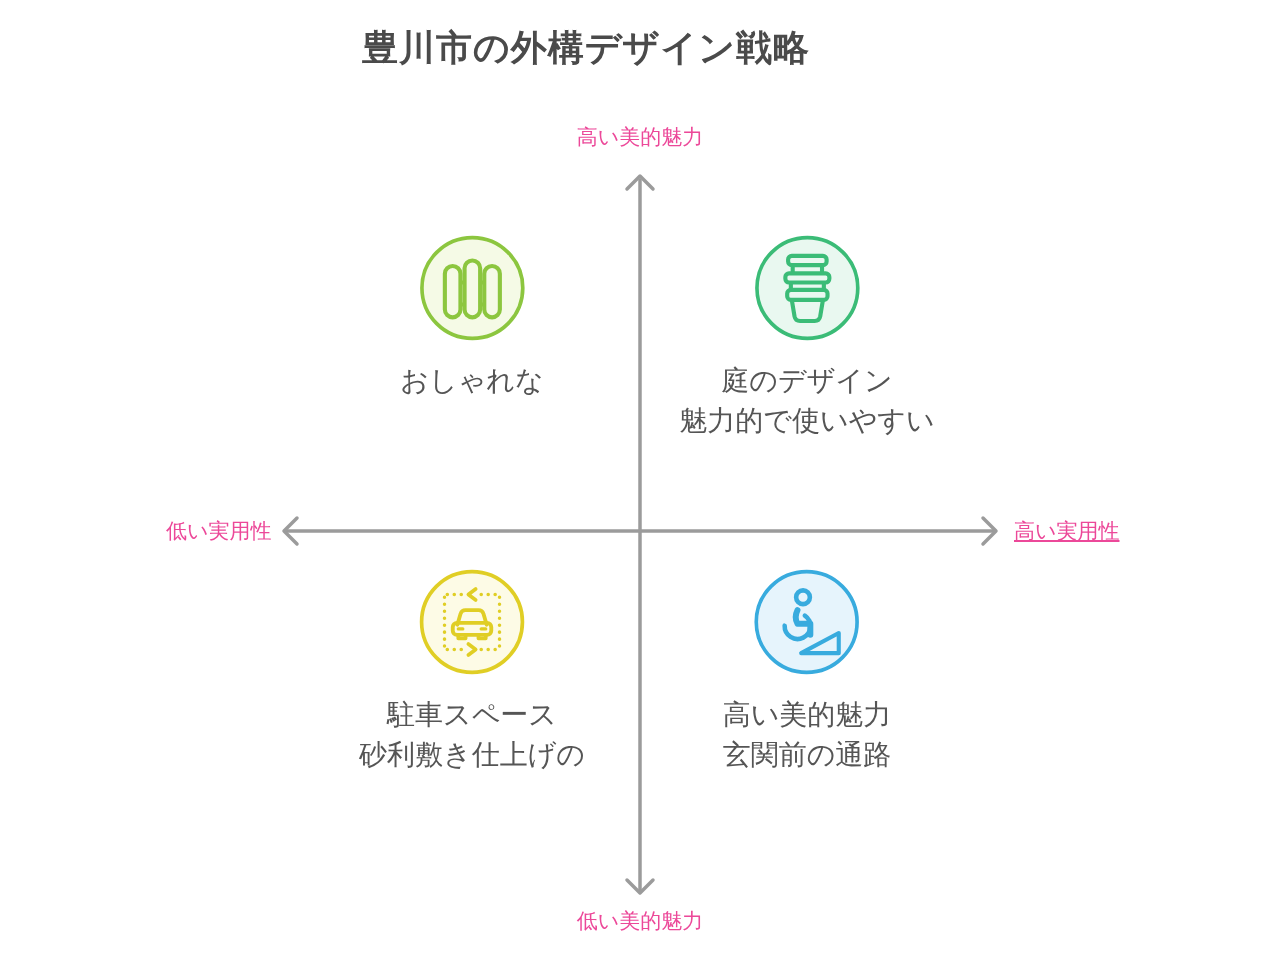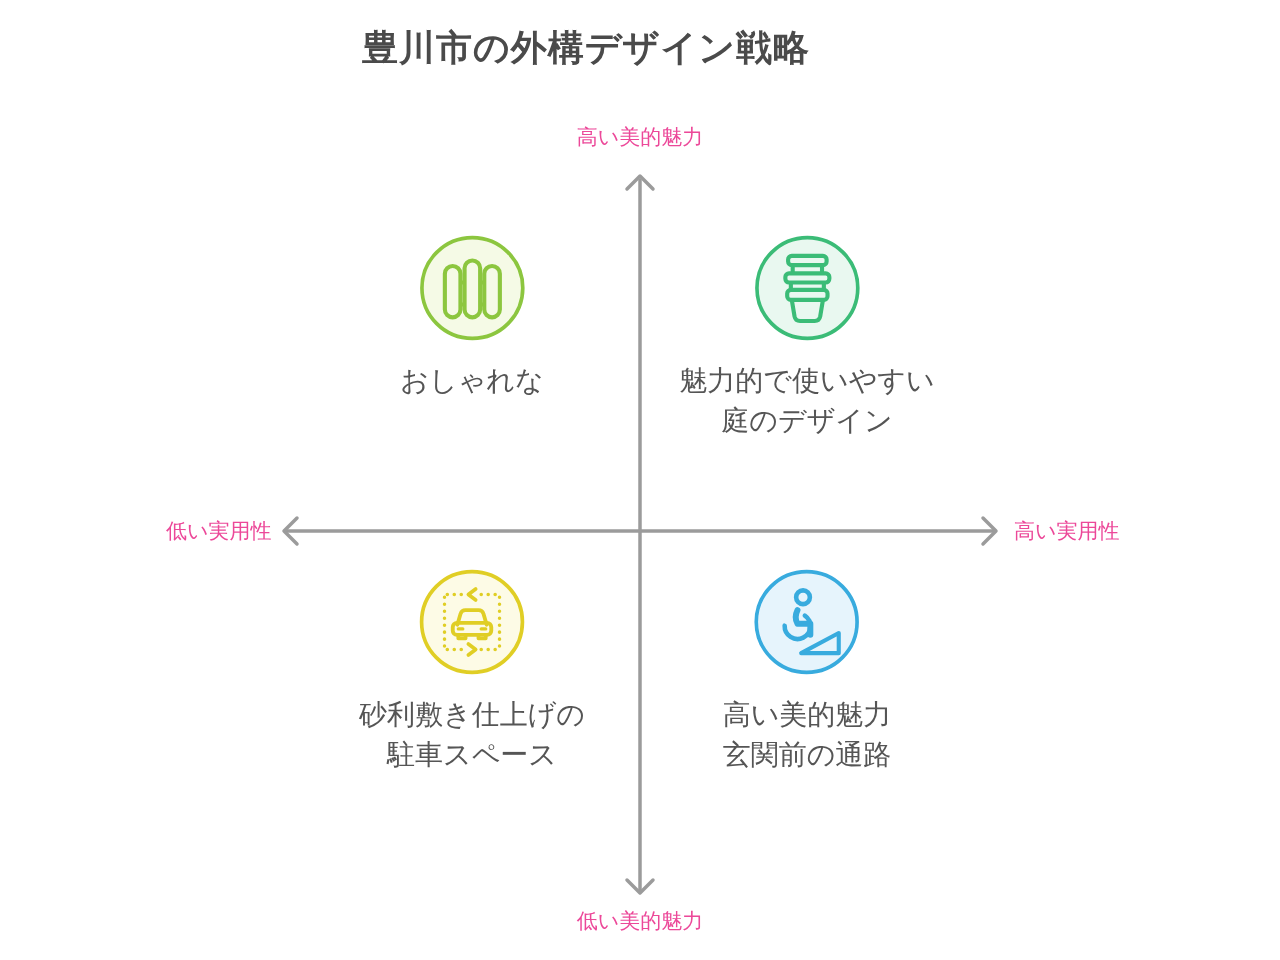--- a/index.html
+++ b/index.html
@@ -11,21 +11,21 @@
     position:absolute;top:24px;left:0;right:0;text-align:center;
     font-size:36px;font-weight:bold;color:#4a4a4a;letter-spacing:1px;
   }
   .axes-svg{position:absolute;left:0;top:0;width:1280px;height:960px;}
   .axis-label{
     position:absolute;font-size:21px;color:#ec4899;white-space:nowrap;
   }
   .axis-label.top{left:640px;top:137px;transform:translate(-50%,-50%);}
   .axis-label.bottom{left:640px;top:921px;transform:translate(-50%,-50%);}
   .axis-label.left{left:166px;top:531px;transform:translate(0,-50%);}
-  .axis-label.right{left:1014px;top:531px;transform:translate(0,-50%);}
+  .axis-label.right{left:1014px;top:531px;transform:translate(0,-50%);text-decoration:underline;}
   .quadrant{
     position:absolute;display:flex;flex-direction:column;align-items:center;
     transform:translateX(-50%);
   }
   .quadrant .icon-wrap{width:110px;height:110px;}
   .quadrant .q-label{
     margin-top:18px;text-align:center;font-size:28px;line-height:40px;
     color:#555555;white-space:nowrap;
   }
   .q-tl{left:472px;top:233px;}
@@ -78,22 +78,22 @@
         <line x1="44" y1="35" x2="44" y2="44" stroke-width="4.5"></line>
         <line x1="76" y1="35" x2="76" y2="44" stroke-width="4.5"></line>
         <line x1="42" y1="54" x2="42" y2="62" stroke-width="4.5"></line>
         <line x1="78" y1="54" x2="78" y2="62" stroke-width="4.5"></line>
         <rect x="39" y="25" width="42" height="10" rx="4" fill="#e9f8f0" stroke-width="4.5"></rect>
         <rect x="36" y="44" width="48" height="10" rx="4" fill="#e9f8f0" stroke-width="4.5"></rect>
         <rect x="38" y="62" width="44" height="11" rx="4" fill="#e9f8f0" stroke-width="4.5"></rect>
       </svg>
     </div>
     <div class="q-label">
+      <div>庭のデザイン</div>
       <div>魅力的で使いやすい</div>
-      <div>庭のデザイン</div>
     </div>
   </div>
 
   <div class="quadrant q-bl">
     <div class="icon-wrap">
       <svg viewBox="0 0 120 120" width="110" height="110" fill="none" stroke="#e0ce25" stroke-linecap="round" stroke-linejoin="round">
         <circle cx="60" cy="60" r="55" fill="#fdfbe6" stroke-width="4"></circle>
         <g stroke-width="3.8" stroke-dasharray="0.1 7.5">
           <path d="M33,30 H50"></path>
             <path d="M70,30 H87"></path>
@@ -106,22 +106,22 @@
         <path d="M56,84 L64,90 L56,96" stroke-width="4"></path>
         <path d="M44,63 L47.5,51 q1.3,-4 5.3,-4 h14.4 q4,0 5.3,4 L76,63" stroke-width="4.2"></path>
         <rect x="39" y="61" width="42" height="13" rx="4.5" stroke-width="4.2"></rect>
         <line x1="45" y1="67.5" x2="50" y2="67.5" stroke-width="3.5"></line>
         <line x1="70" y1="67.5" x2="75" y2="67.5" stroke-width="3.5"></line>
         <path d="M45,74 v4 h8 v-4" stroke-width="4"></path>
         <path d="M67,74 v4 h8 v-4" stroke-width="4"></path>
       </svg>
     </div>
     <div class="q-label">
+      <div>駐車スペース</div>
       <div>砂利敷き仕上げの</div>
-      <div>駐車スペース</div>
     </div>
   </div>
 
   <div class="quadrant q-br">
     <div class="icon-wrap">
       <svg viewBox="0 0 120 120" width="110" height="110" fill="none" stroke="#38abde" stroke-linecap="round" stroke-linejoin="round">
         <circle cx="60" cy="60" r="55" fill="#e6f4fc" stroke-width="4"></circle>
         <circle cx="56" cy="33" r="7.5" stroke-width="5"></circle>
         <path d="M36,64 a14,14 0 1 0 22,-11" stroke-width="5"></path>
         <path d="M50,47 q-4,8 0,15 h14 v12" stroke-width="6.5"></path>

